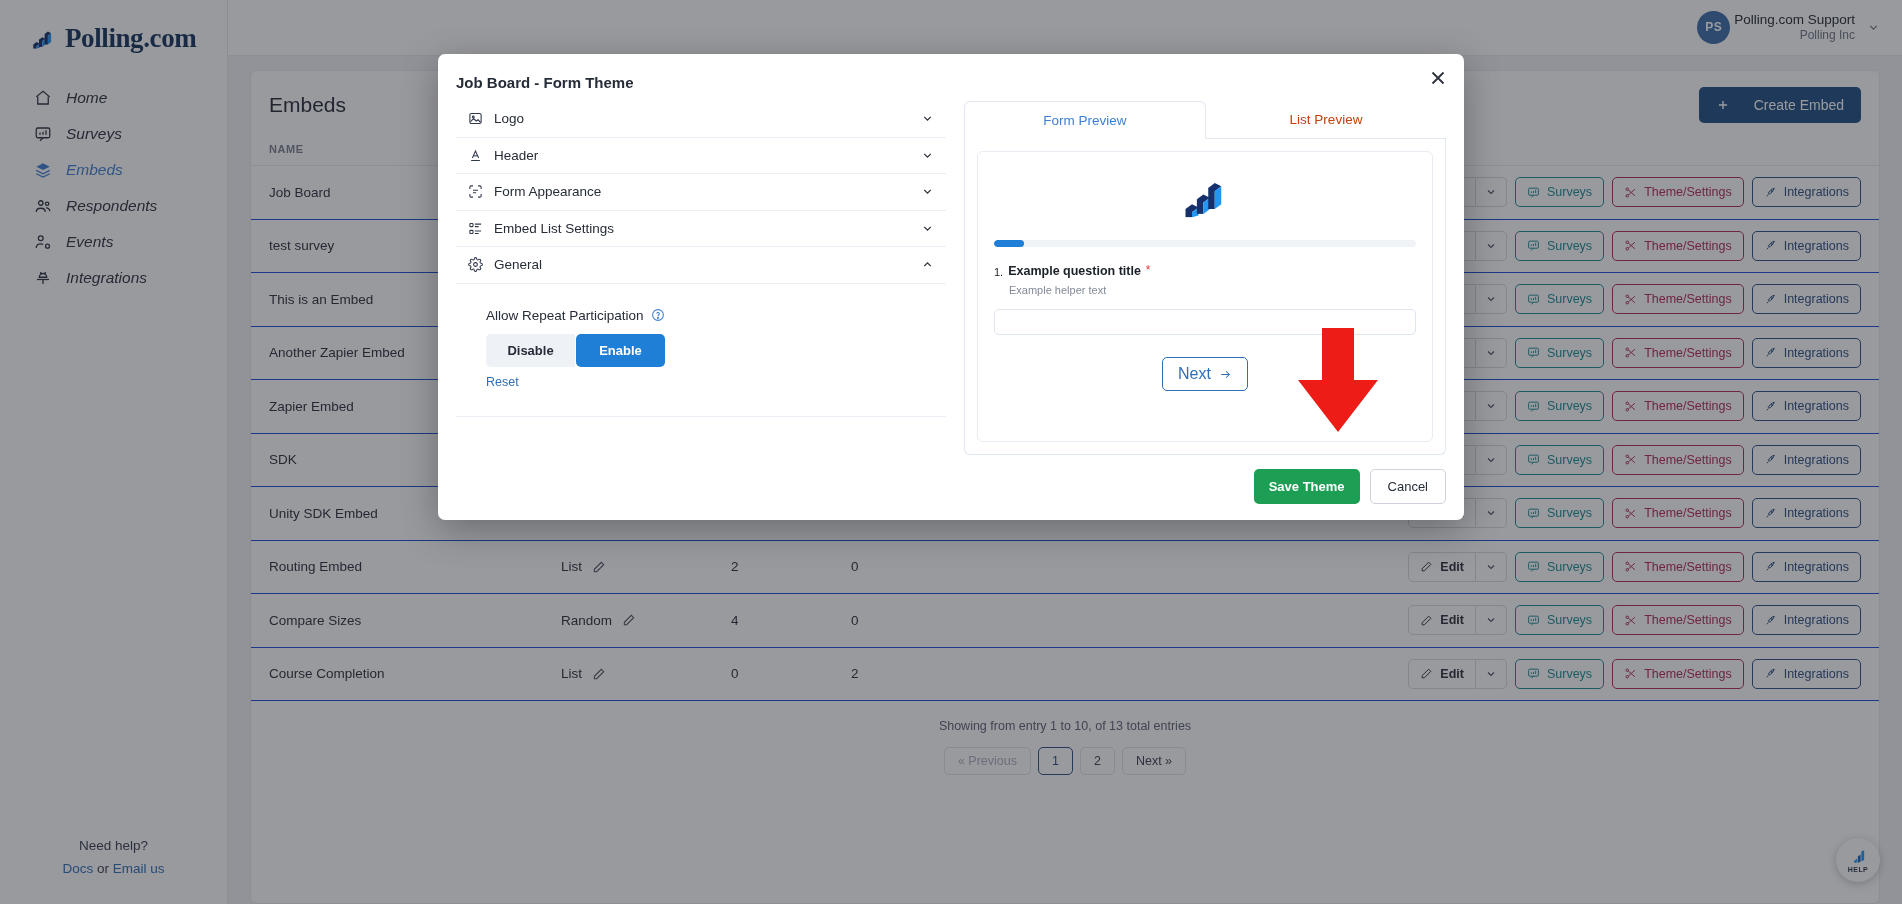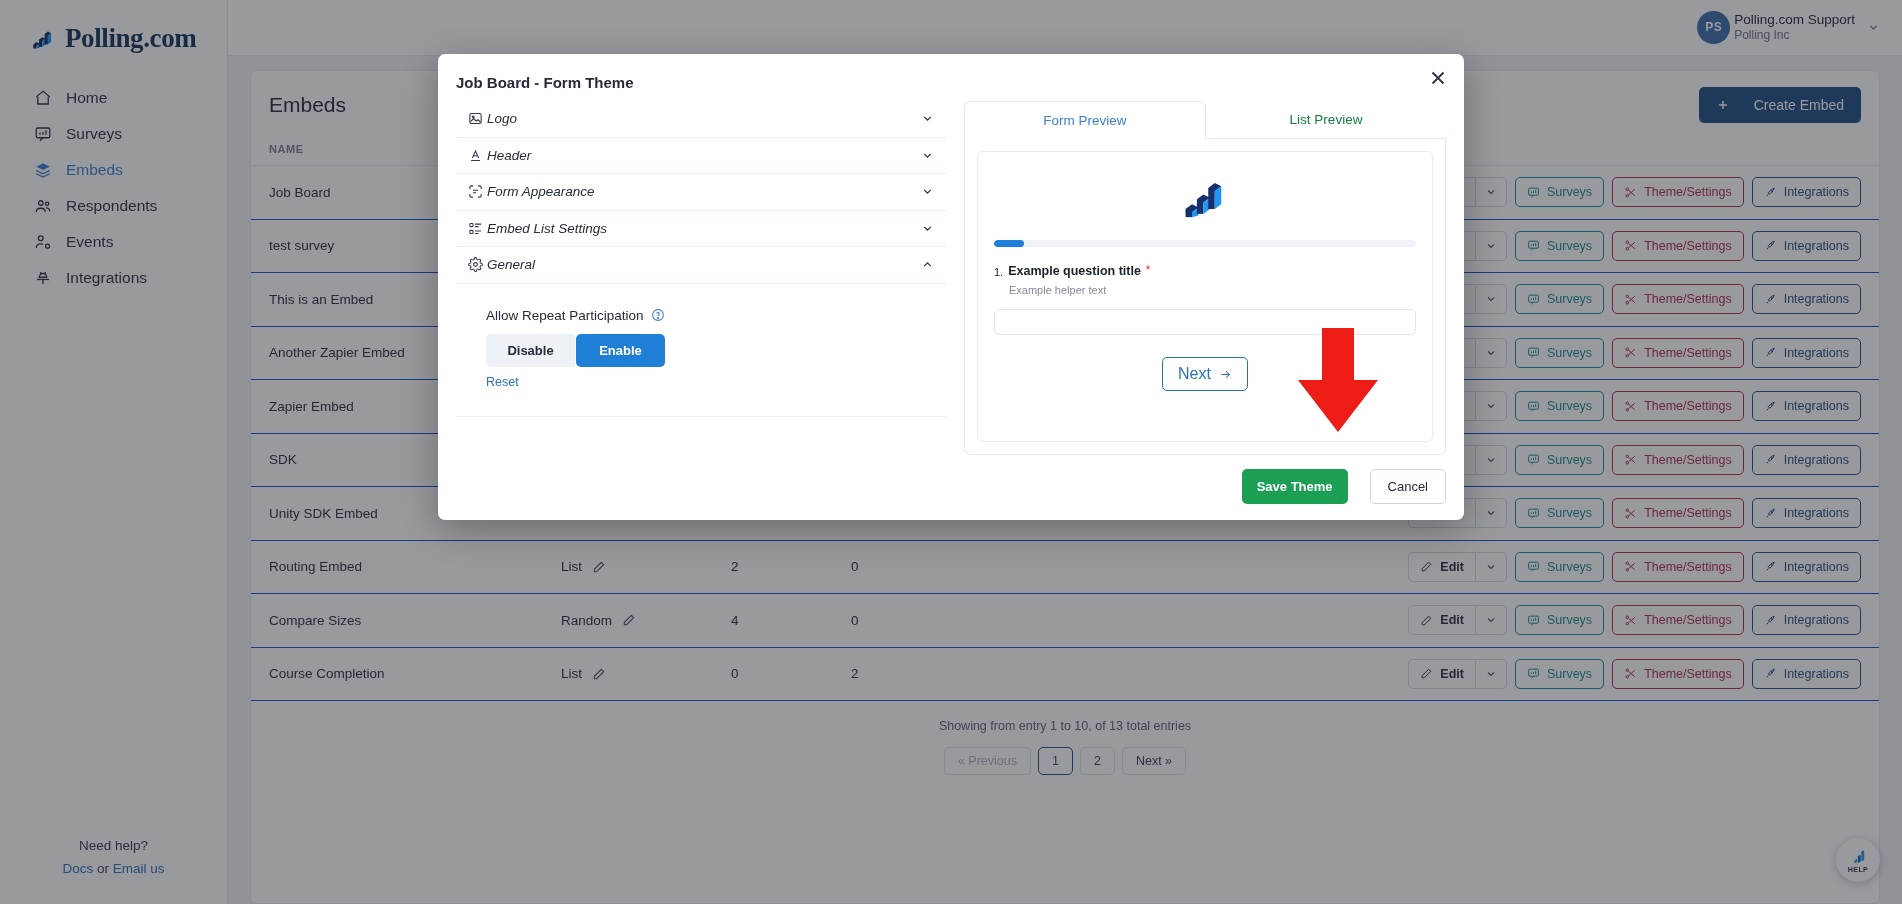--- a/index.html
+++ b/index.html
@@ -22,21 +22,21 @@
   .brand {
     display: flex; align-items: center; gap: 9px;
     padding: 18px 0 0 30px; height: 58px;
   }
   .brand-mark { width: 26px; height: 26px; display: block; }
   .brand-text {
     font-family: "Liberation Serif", serif;
     font-size: 27px; font-weight: 700; color: #17365c;
     letter-spacing: -0.4px;
   }
-  .nav { margin-top: 22px; display: flex; flex-direction: column; }
+  .nav { margin-top: 22px; display: flex; flex-direction: column; font-style: italic; }
   .nav-item {
     display: flex; align-items: center; gap: 14px;
     padding: 0 0 0 34px; height: 36px;
     font-size: 15.5px; color: #2d3340; cursor: pointer;
   }
   .nav-item .nav-ic { width: 18px; height: 18px; flex: 0 0 18px; color: #2d3340; }
   .nav-item.active { color: #3f7fd0; }
   .nav-item.active .nav-ic { color: #3f7fd0; }
   .nav-spacer { flex: 1; }
   .help-box {
@@ -52,21 +52,21 @@
     display: flex; align-items: center; justify-content: flex-end;
     padding-right: 22px;
   }
   .user-chip { display: flex; align-items: center; gap: 4px; cursor: pointer; }
   .avatar {
     width: 33px; height: 33px; border-radius: 50%;
     background: #3d6da8; color: #fff; font-size: 12px; font-weight: 700;
     display: flex; align-items: center; justify-content: center;
     letter-spacing: .4px;
   }
-  .user-meta { line-height: 1.3; text-align: left; }
+  .user-meta { line-height: 1.3; text-align: right; }
   .user-name { font-size: 13.5px; color: #242a36; }
   .user-org { font-size: 12px; color: #6d7483; }
   .chev-sm { width: 13px; height: 13px; color: #6d7483; margin-left: 8px; }
 
   
   .main {
     position: absolute; left: 228px; top: 56px; right: 0; bottom: 0;
     background: #f1f3f6; padding: 14px 22px 0 22px;
   }
   .card {
@@ -156,21 +156,21 @@
   .modal-title {
     font-size: 15px; font-weight: 700; color: #262c38;
     padding: 20px 0 0 18px;
   }
   .modal-body { display: flex; flex: 1; padding: 10px 18px 0 18px; gap: 18px; }
   .accordion { width: 490px; }
   .acc-row {
     display: flex; align-items: center; justify-content: space-between;
     height: 36.5px; border-bottom: 1px solid #eaeff5; cursor: pointer;
   }
-  .acc-left { display: flex; align-items: center; gap: 4px; padding-left: 12px; font-style: italic; }
+  .acc-left { display: flex; align-items: center; gap: 11px; padding-left: 12px; }
   .acc-left svg { width: 15px; height: 15px; color: #30384a; }
   .acc-label { font-size: 13.5px; color: #262c38; }
   .acc-chev { width: 13px; height: 13px; color: #2c313c; margin-right: 12px; }
   .acc-panel { padding: 24px 0 0 30px; border-bottom: 1px solid #eaeff5; padding-bottom: 26px; }
   .field-label {
     display: flex; align-items: center; gap: 7px;
     font-size: 13.5px; color: #262c38; margin-bottom: 11px;
   }
   .info-ic { width: 14px; height: 14px; color: #3f7fd0; }
   .seg { display: flex; }
@@ -183,21 +183,21 @@
   .reset-link {
     display: inline-block; margin-top: 8px;
     font-size: 12.5px; color: #2f6fb5; cursor: pointer;
   }
 
   
   .preview { flex: 1; display: flex; flex-direction: column; }
   .tabs { display: flex; }
   .tab {
     flex: 1; text-align: center; font-size: 13.5px; padding: 11px 0;
-    cursor: pointer; color: #15803d;
+    cursor: pointer; color: #c2410c;
   }
   .tab.active {
     color: #3f7fd0;
     border: 1px solid #e1e8f2; border-bottom: none;
     border-radius: 6px 6px 0 0; background: #fff;
   }
   .tab.inactive { border-bottom: 1px solid #e1e8f2; }
   .preview-frame {
     border: 1px solid #e1e8f2; border-top: none; border-radius: 0 0 6px 6px;
     padding: 12px; flex: 1;
@@ -220,21 +220,21 @@
     margin-top: 13px; height: 26px; border: 1px solid #dfe5ee;
     border-radius: 5px; background: #fff;
   }
   .q-next { display: flex; justify-content: center; margin-top: 22px; }
   .btn-next {
     border: 1px solid #2f6fb5; color: #2f6fb5; background: #fff;
     border-radius: 5px; font-size: 16px; padding: 7px 15px; cursor: pointer;
     display: inline-flex; align-items: center; gap: 8px;
   }
   .modal-foot {
-    display: flex; justify-content: flex-end; gap: 22px;
+    display: flex; justify-content: flex-end; gap: 10px;
     padding: 14px 18px 16px 0;
   }
   .btn-save {
     background: #1d9e55; color: #fff; border: none; border-radius: 5px;
     font-size: 13px; font-weight: 700; padding: 9px 15px; cursor: pointer;
   }
   .btn-cancel {
     background: #fff; color: #262c38; border: 1px solid #ced3db;
     border-radius: 5px; font-size: 13px; padding: 9px 17px; cursor: pointer;
   }

